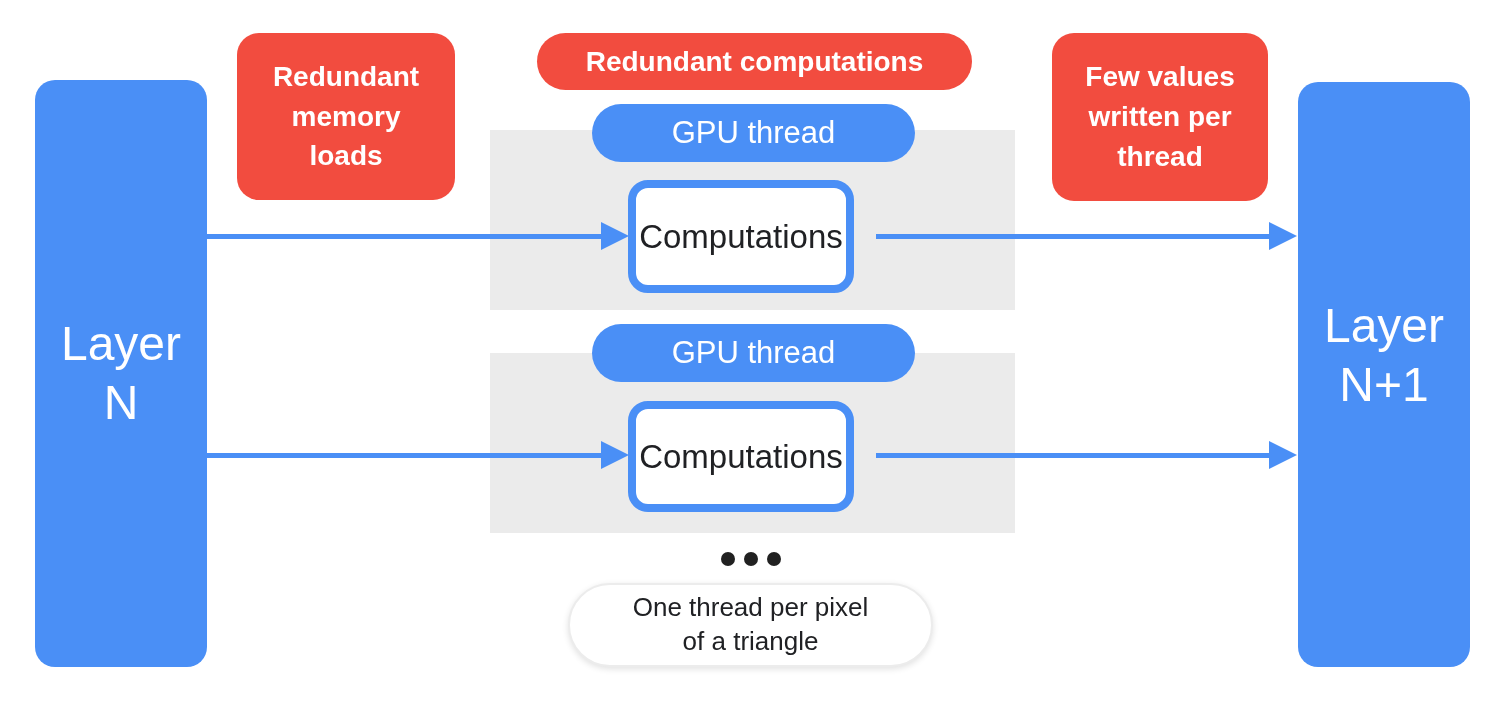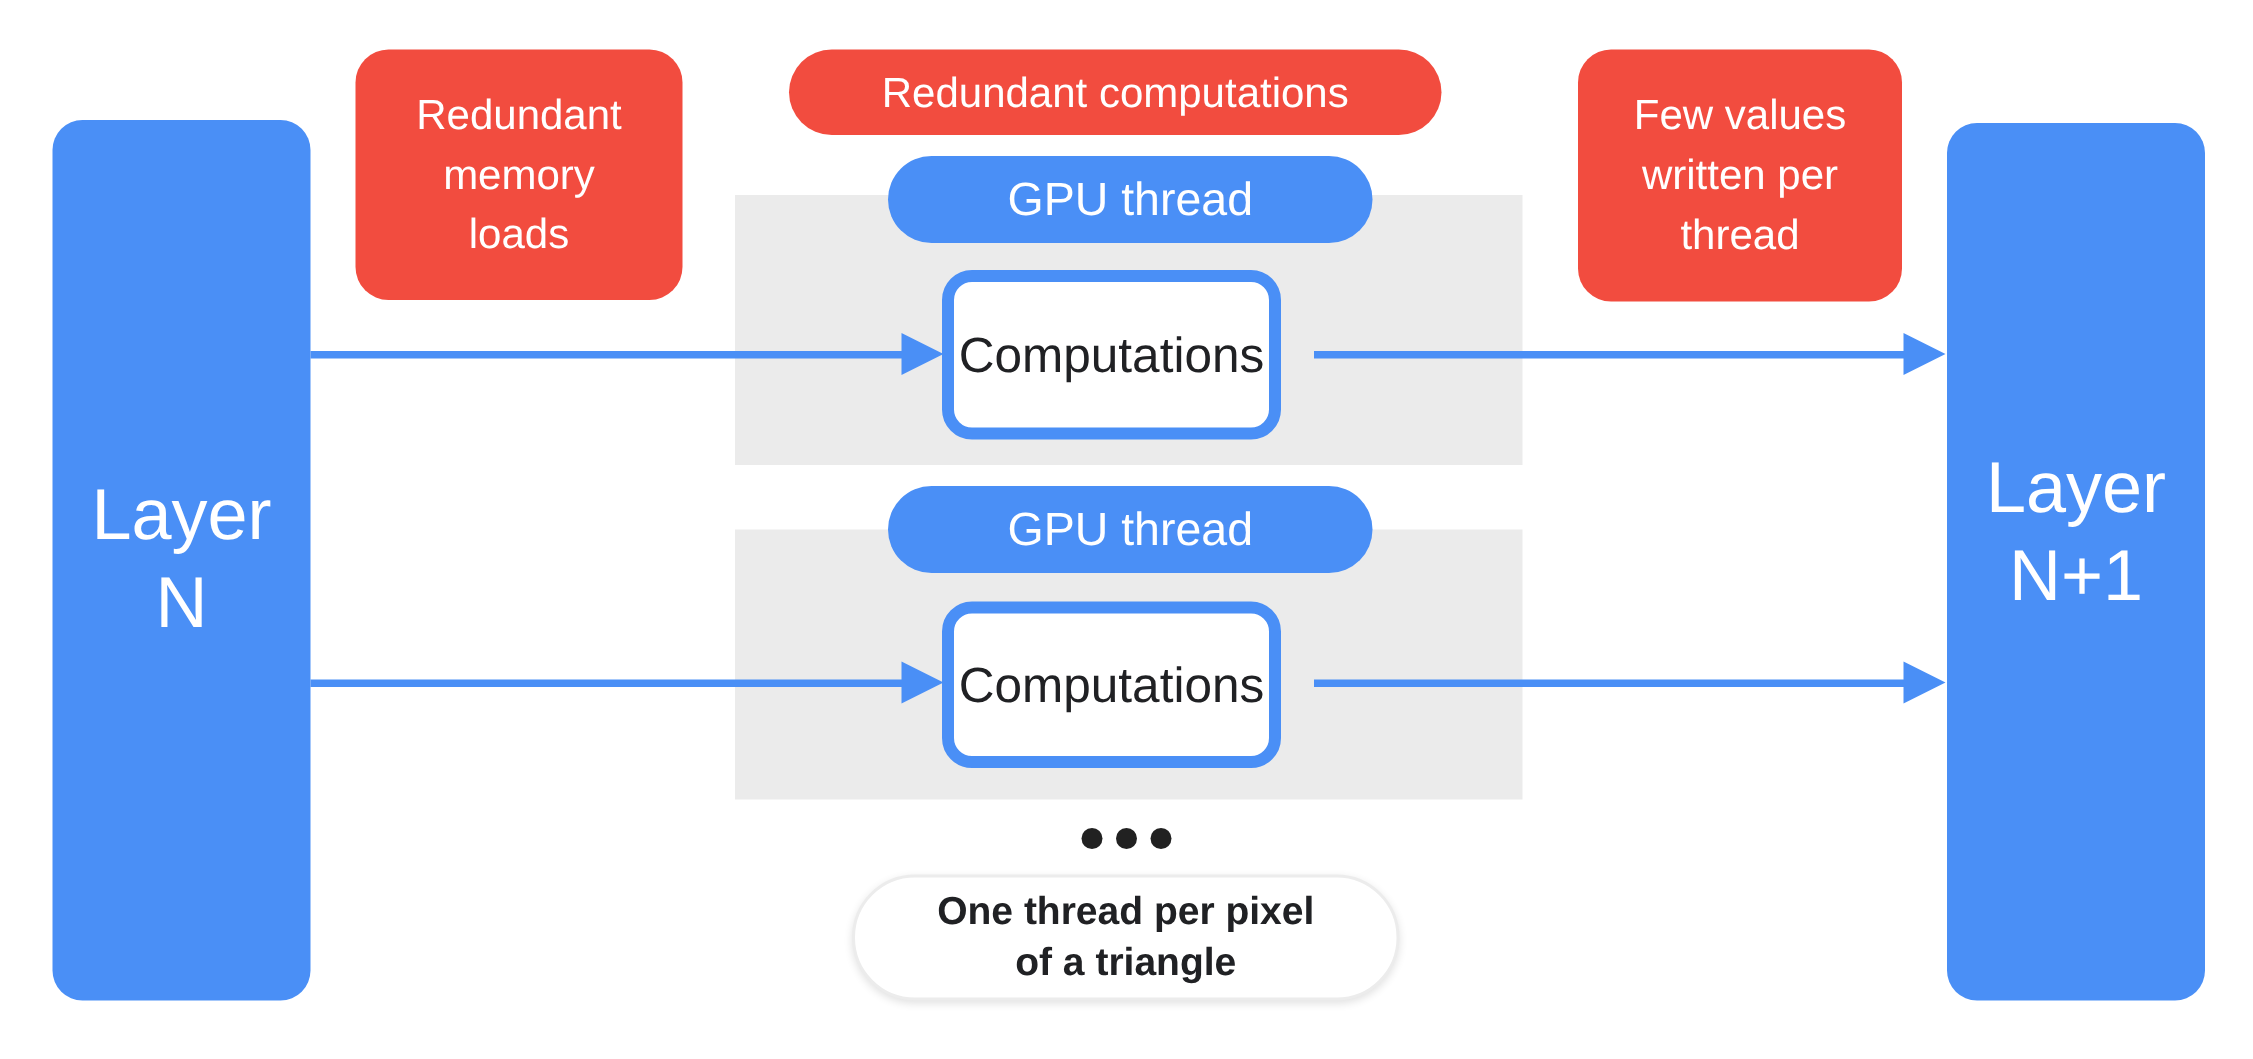--- a/index.html
+++ b/index.html
@@ -29,31 +29,31 @@
   .layer-left  { left: 35px;   top: 80px; width: 172px; height: 587px; }
   .layer-right { left: 1298px; top: 82px; width: 172px; height: 585px; }
   .layer-right .layer-label { transform: translateY(-19px); }
 
   
   .red-box {
     position: absolute;
     background: #F24C3F;
     border-radius: 22px;
     color: #ffffff;
-    font-weight: normal;
+    font-weight: bold;
     display: flex;
     align-items: center;
     justify-content: center;
     text-align: center;
     font-size: 28px;
     line-height: 1.42;
   }
   .red-memory { left: 237px;  top: 33px; width: 218px; height: 167px; }
   .red-few    { left: 1052px; top: 33px; width: 216px; height: 168px; justify-content: center; }
-  .red-pill   { left: 526px;  top: 33px; width: 435px; height: 57px; border-radius: 29px; line-height: 1; }
+  .red-pill   { left: 537px;  top: 33px; width: 435px; height: 57px; border-radius: 29px; line-height: 1; }
 
   
   .gray-panel {
     position: absolute;
     left: 490px;
     width: 525px;
     height: 180px;
     background: #EBEBEB;
   }
   .gray-1 { top: 130px; }
@@ -143,21 +143,20 @@
     border: 2px solid #ECECEC;
     border-radius: 44px;
     box-shadow: 0 2px 6px rgba(0,0,0,0.12);
     display: flex;
     align-items: center;
     justify-content: center;
     text-align: center;
     font-size: 26px;
     color: #202124;
     line-height: 1.3;
-    font-weight: bold;
   }
 </style>
 </head>
 <body>
 
 <div class="canvas">
 
   <div class="layer-box layer-left">
     <span class="layer-label pre">Layer
 N</span>

